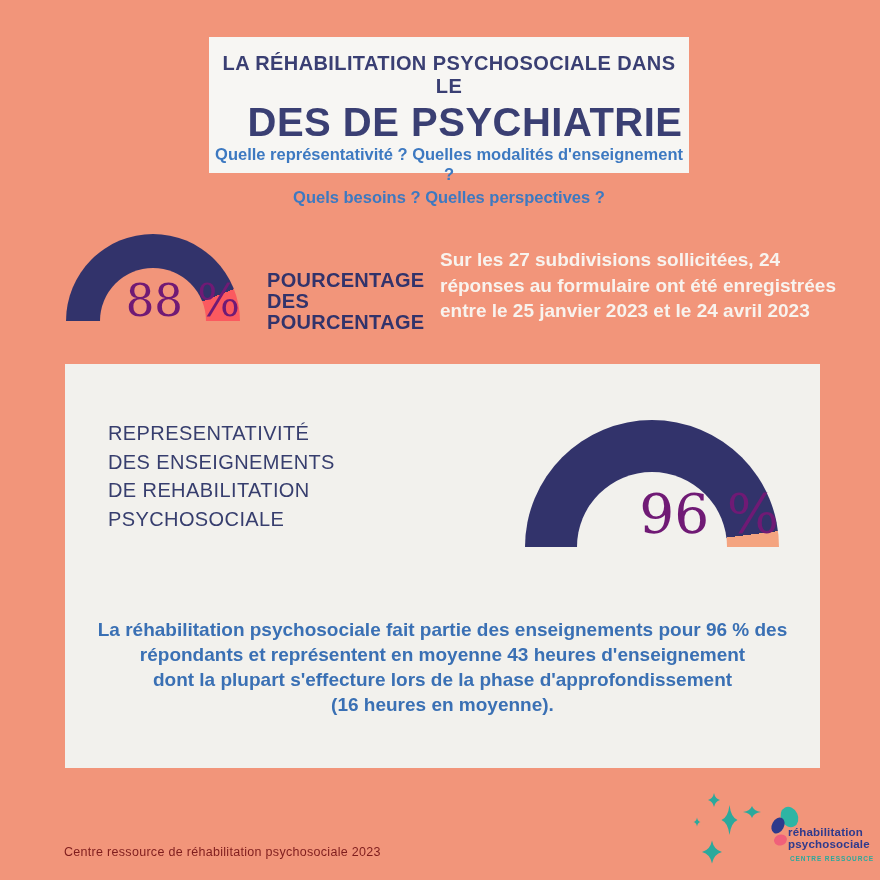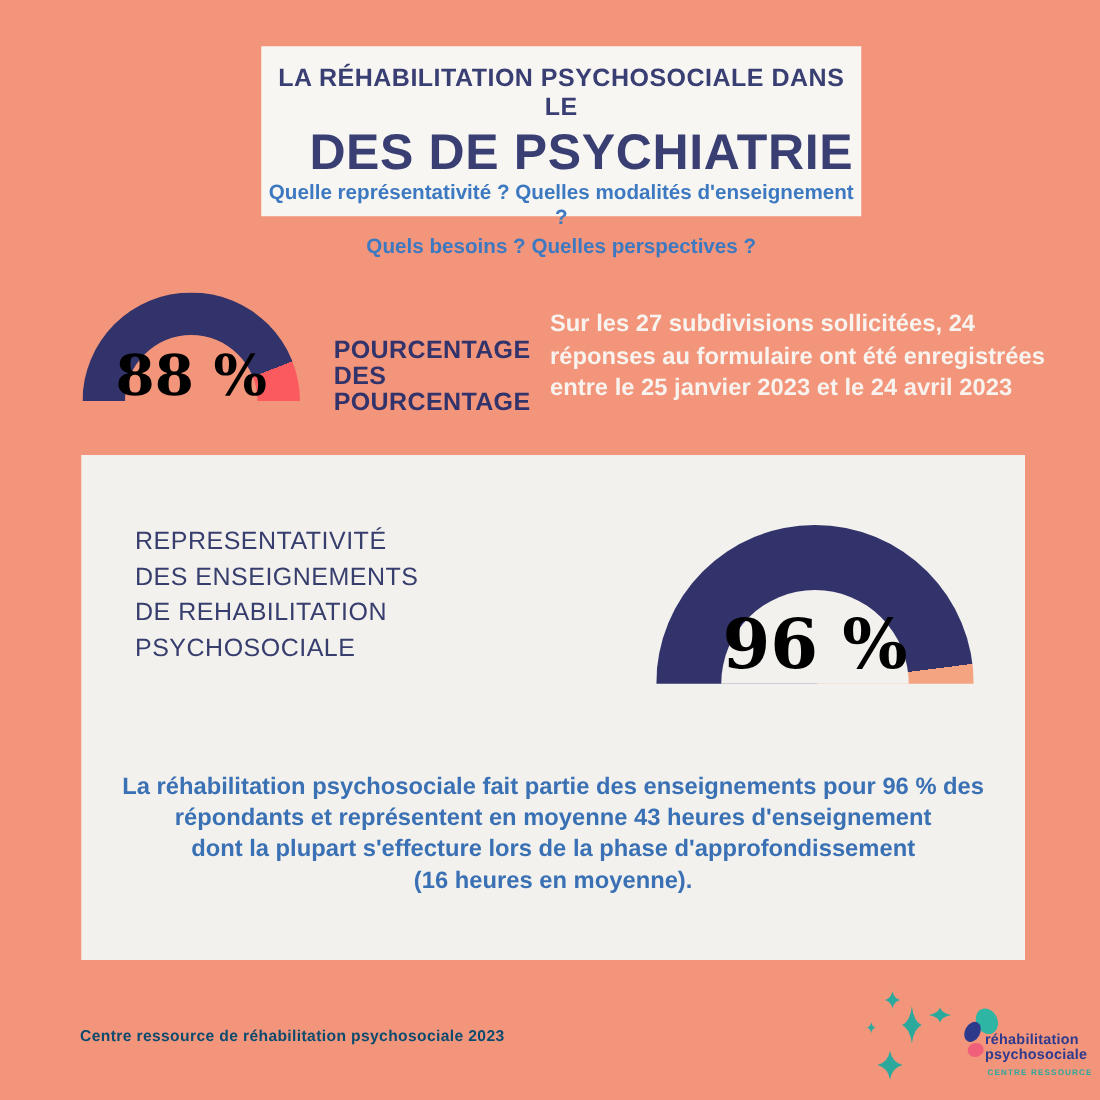--- a/index.html
+++ b/index.html
@@ -28,23 +28,23 @@
   .header-sub-1 { }
   .header-sub-2 { margin-top:3px; }
 
   
   .gauge { overflow:hidden; }
   .gauge .arc {
     position:absolute; left:0; top:0; border-radius:50%;
   }
   .gauge .hole { position:absolute; border-radius:50%; }
   .gauge .value {
-    position:absolute; left:0; width:100%; text-align:center;
-    font-family:"DejaVu Serif", serif; font-weight:bold;
-    color:#000000; line-height:1;
+    position:absolute; left:0; width:100%; text-align:right;
+    font-family:"DejaVu Serif", serif; font-weight:normal;
+    color:#701a75; line-height:1;
   }
   .gauge-1 { left:66px; top:234px; width:174px; height:87px; }
   .gauge-1 .arc { width:174px; height:174px; }
   .gauge-1 .hole { left:34px; top:34px; width:106px; height:106px; background:#F2957A; }
   .gauge-1 .value { bottom:-2px; font-size:45px; }
   .gauge-2 { left:460px; top:56px; width:254px; height:127px; }
   .gauge-2 .arc { width:254px; height:254px; }
   .gauge-2 .hole { left:52px; top:52px; width:150px; height:150px; background:#F2F1ED; }
   .gauge-2 .value { bottom:5px; font-size:55px; }
 
@@ -71,22 +71,22 @@
     line-height:28.5px; letter-spacing:0.4px;
   }
   .card-body {
     position:absolute; left:0; top:253px; width:100%;
     text-align:center; font-size:19px; font-weight:bold;
     color:#3A70B4; line-height:25px; white-space:nowrap;
   }
 
   
   .footer-credit {
-    left:64px; top:822px;
-    font-size:12.5px; font-weight:bold; color:#0c4a6e;
+    left:64px; top:845px;
+    font-size:12.5px; font-weight:normal; color:#7f1d1d;
     letter-spacing:0.3px;
   }
   .logo-block { left:670px; top:780px; width:205px; height:100px; }
   .logo-svg { position:absolute; left:0; top:0; }
   .logo-wordmark {
     position:absolute; left:118px; top:47px;
     font-size:11.5px; font-weight:bold; color:#2E3A8D; line-height:11.5px;
     letter-spacing:0.2px;
   }
   .logo-tagline {

